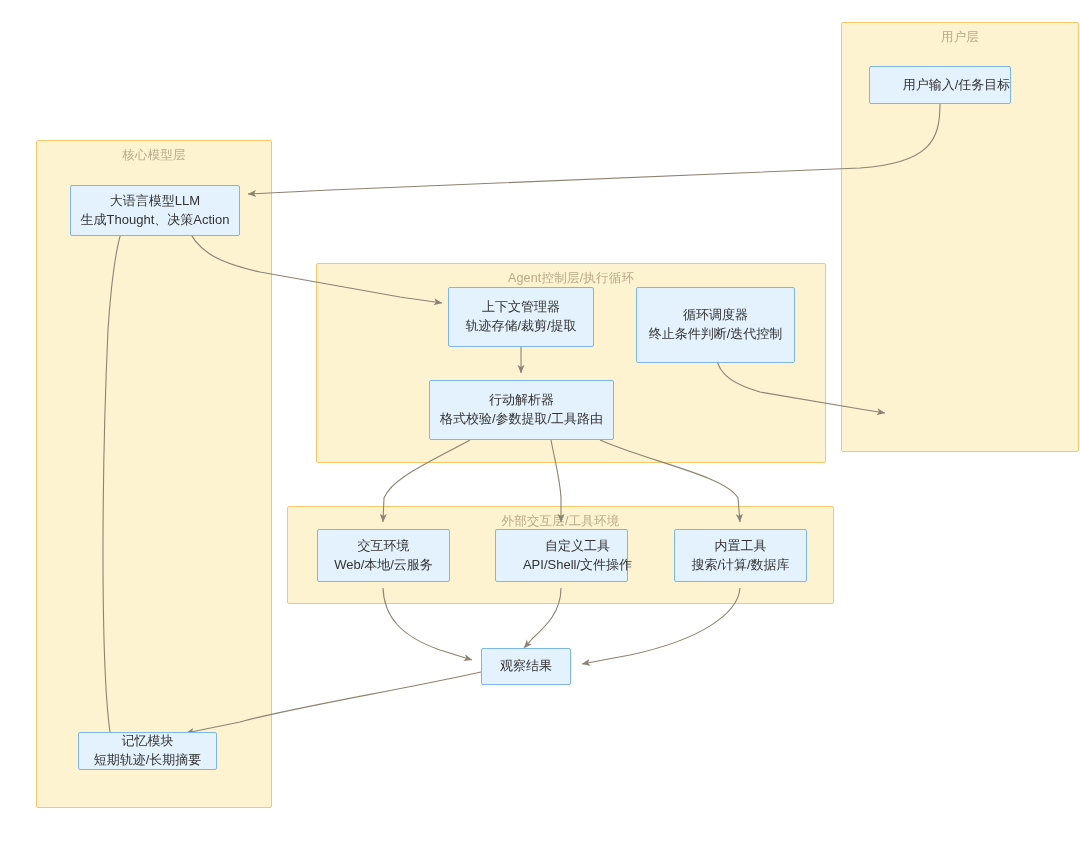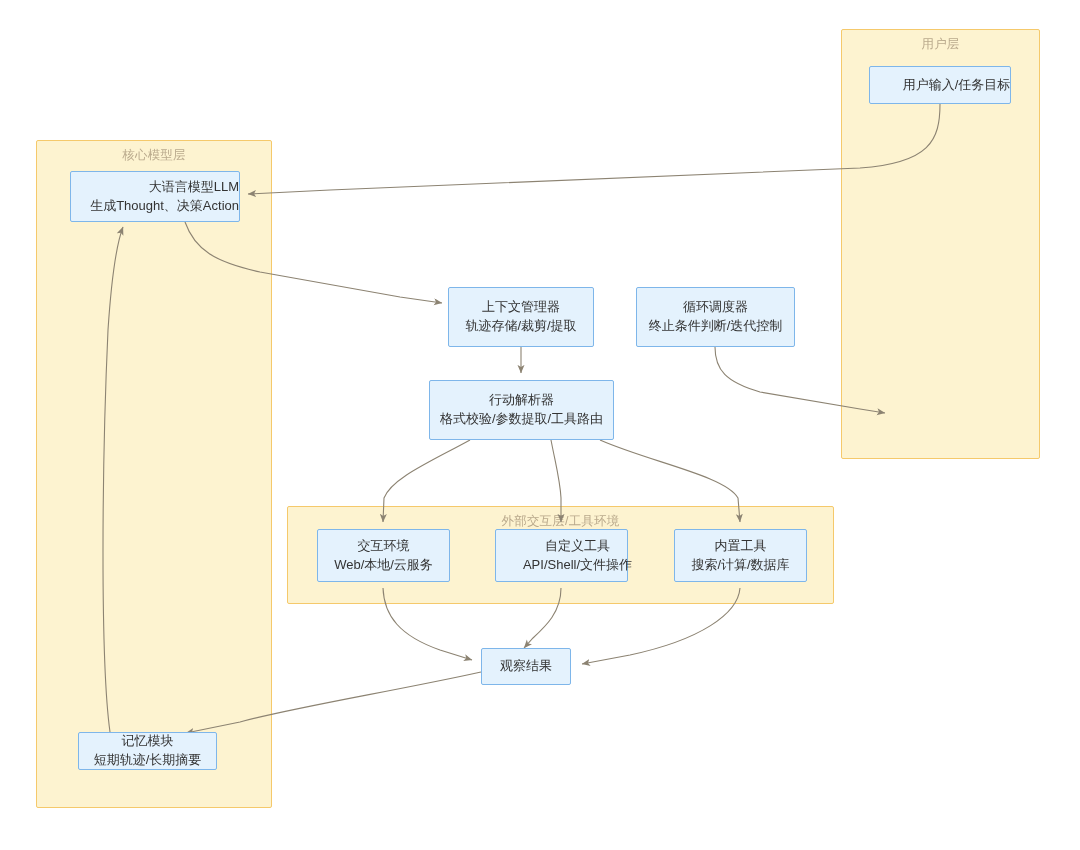--- a/index.html
+++ b/index.html
@@ -63,28 +63,31 @@
     white-space: nowrap;
   }
   .node .l1 { display: block; }
   .node .l2 { display: block; }
 </style>
 </head>
 <body>
 
 <div id="canvas">
 
-  <div class="group" style="left:841px; top:29px; width:199px; height:430px;">
+  <div class="group" style="left:841px; top:22px; width:238px; height:430px;">
     <div class="group-title">用户层</div>
   </div>
 
   <div class="group" style="left:36px; top:140px; width:236px; height:668px;padding-left:8px;">
     <div class="group-title">核心模型层</div>
   </div>
 
+  <div class="group" style="left:316px; top:263px; width:510px; height:200px;">
+    <div class="group-title">Agent控制层/执行循环</div>
+  </div>
 
   <div class="group" style="left:287px; top:506px; width:547px; height:98px;">
     <div class="group-title">外部交互层/工具环境</div>
   </div>
 
   <svg id="edges" viewBox="0 0 1080 850" xmlns="http://www.w3.org/2000/svg">
     <defs>
       <marker id="arw" markerWidth="9" markerHeight="9" refX="7.4" refY="3.2" orient="auto" markerUnits="strokeWidth">
         <path d="M0,0 L7.6,3.2 L0,6.4 L1.9,3.2 z" fill="#8c8372"></path>
       </marker>
@@ -114,31 +117,31 @@
       <path d="M 481 672 C 400 690, 290 708, 240 722 L 186 733"></path>
 
       <path d="M 110 732 C 100 660, 102 460, 108 330 C 112 270, 118 240, 123 227"></path>
     </g>
   </svg>
 
   <div class="node" style="left:869px; top:66px; width:142px; height:38px;padding-left:33px;">
     <span class="l1">用户输入/任务目标</span>
   </div>
 
-  <div class="node" style="left:70px; top:171px; width:170px; height:51px;align-items:flex-end;">
+  <div class="node" style="left:70px; top:185px; width:170px; height:51px;">
     <span class="l1">大语言模型LLM</span>
     <span class="l2">生成Thought、决策Action</span>
   </div>
 
   <div class="node" style="left:448px; top:287px; width:146px; height:60px;">
     <span class="l1">上下文管理器</span>
     <span class="l2">轨迹存储/裁剪/提取</span>
   </div>
 
-  <div class="node" style="left:636px; top:287px; width:159px; height:60px;">
+  <div class="node" style="left:636px; top:287px; width:159px; height:76px;">
     <span class="l1">循环调度器</span>
     <span class="l2">终止条件判断/迭代控制</span>
   </div>
 
   <div class="node" style="left:429px; top:380px; width:185px; height:60px;">
     <span class="l1">行动解析器</span>
     <span class="l2">格式校验/参数提取/工具路由</span>
   </div>
 
 

